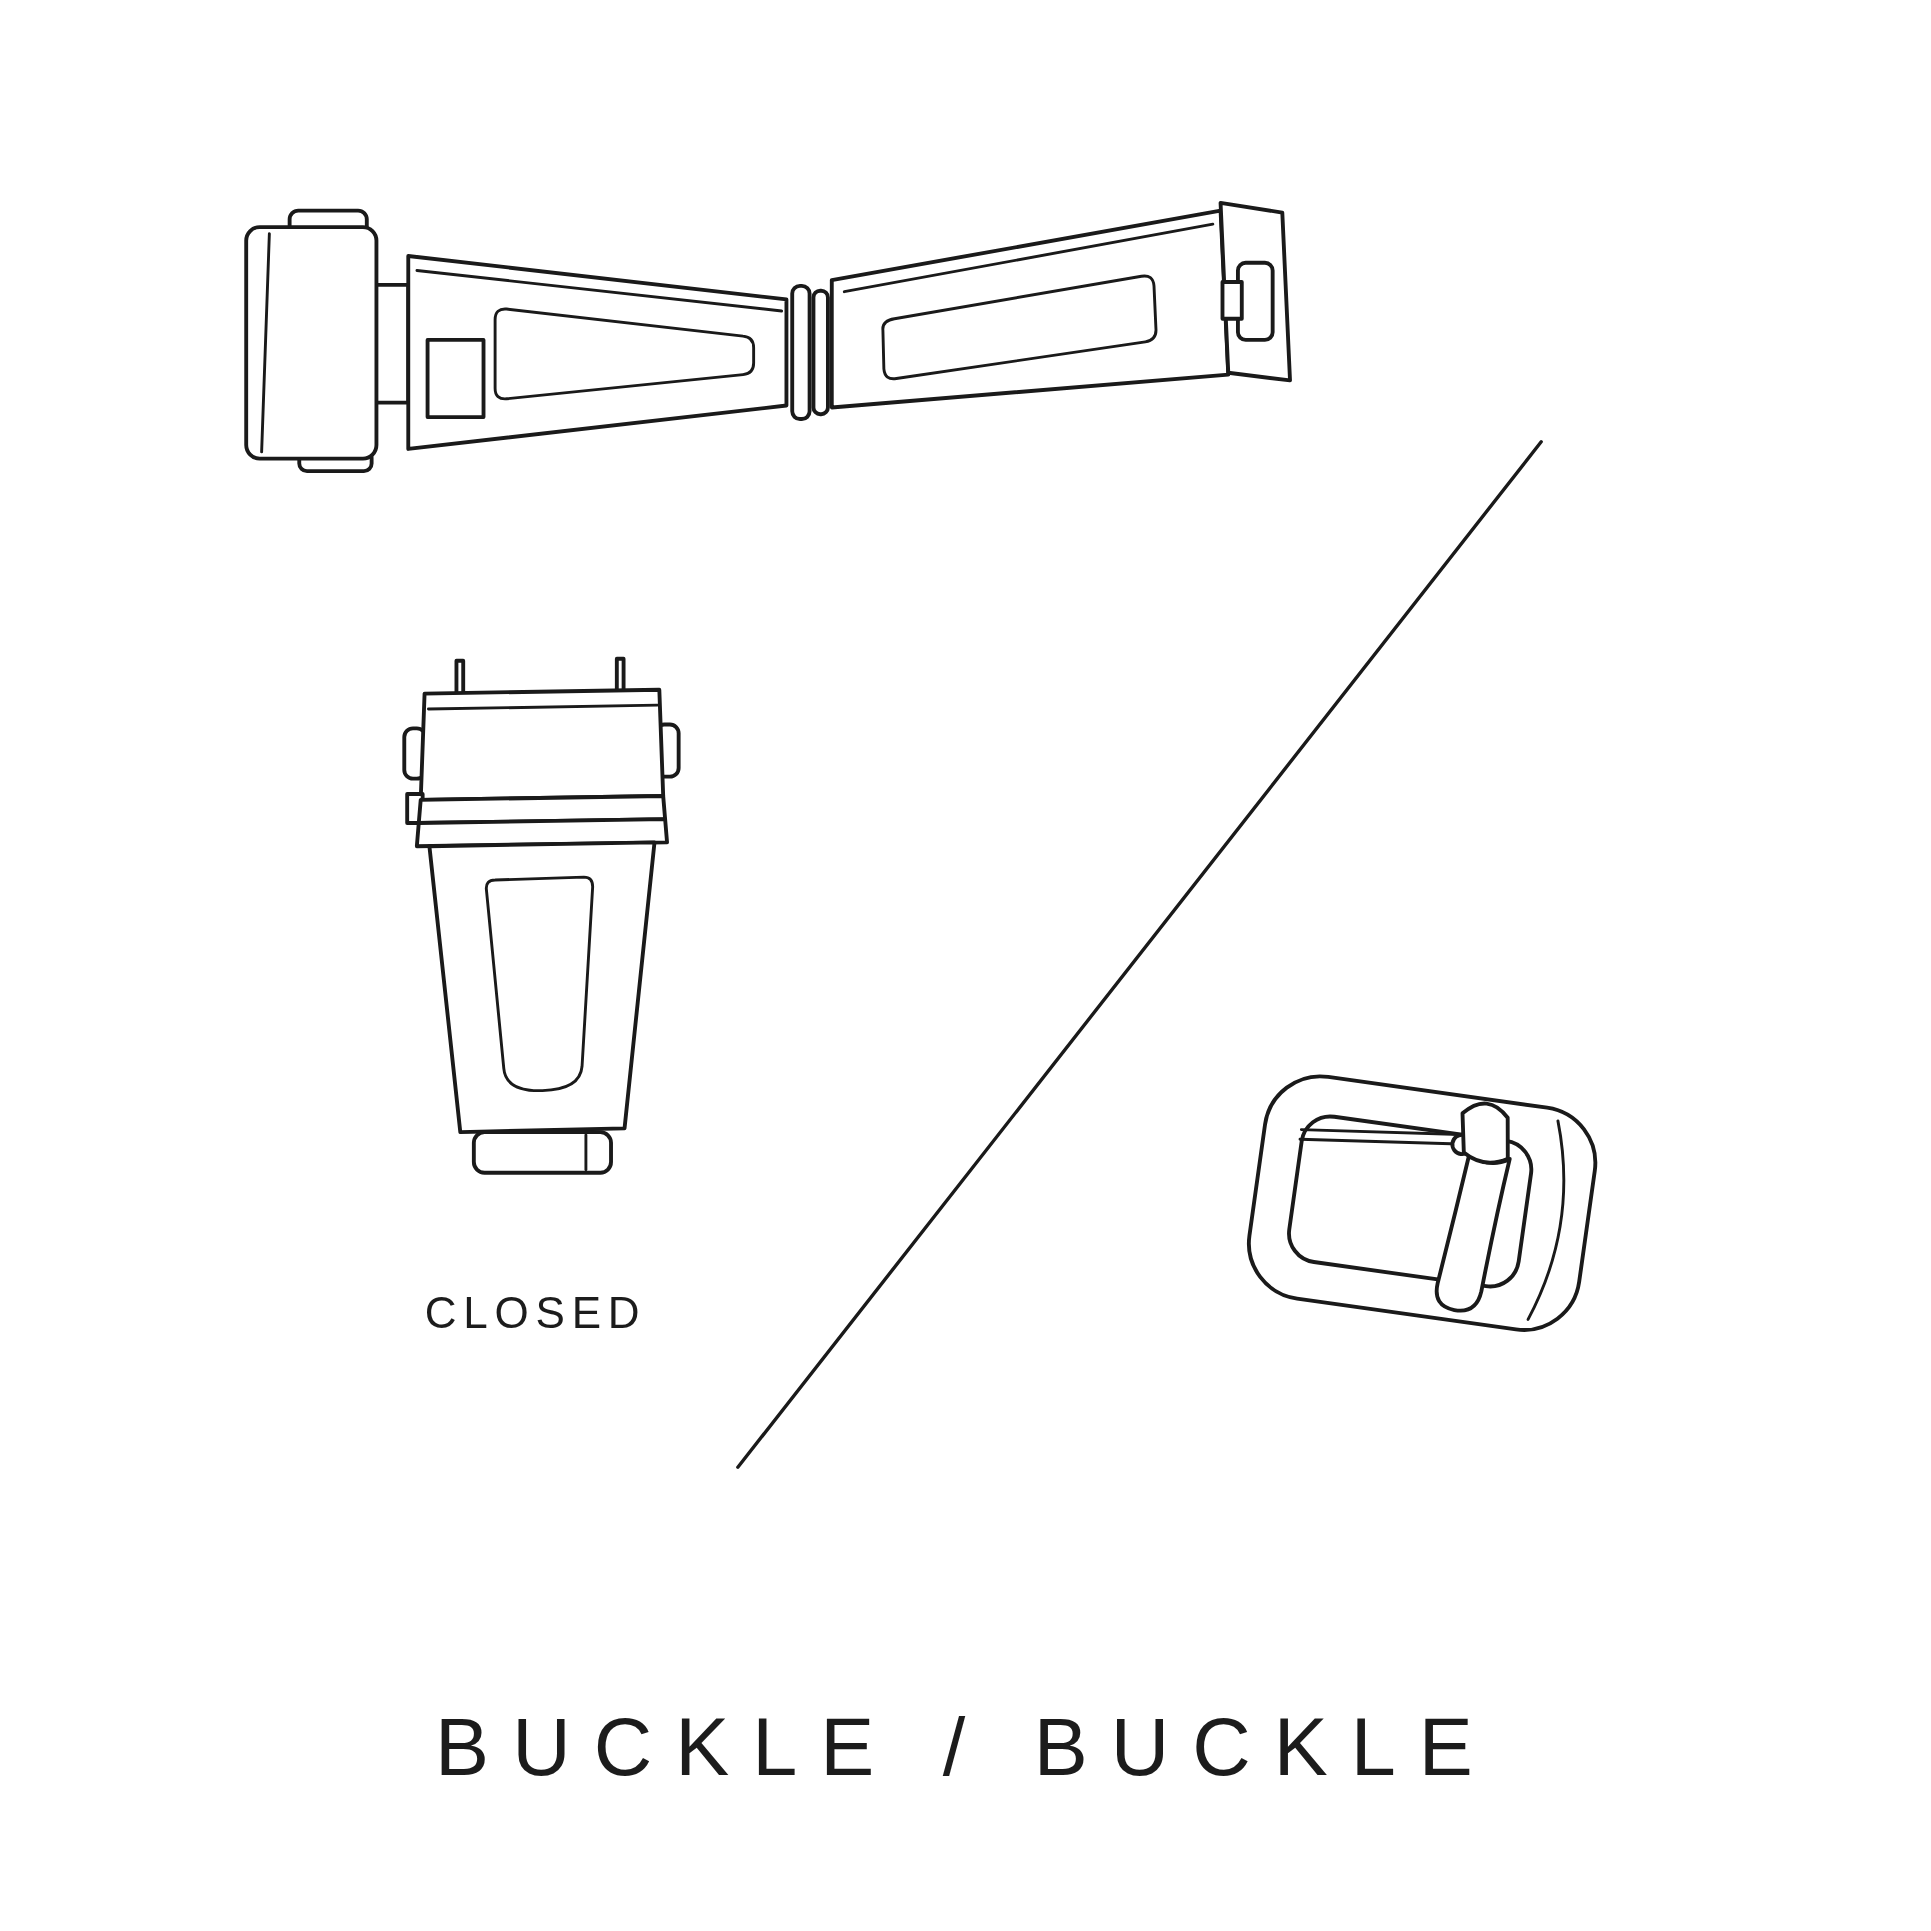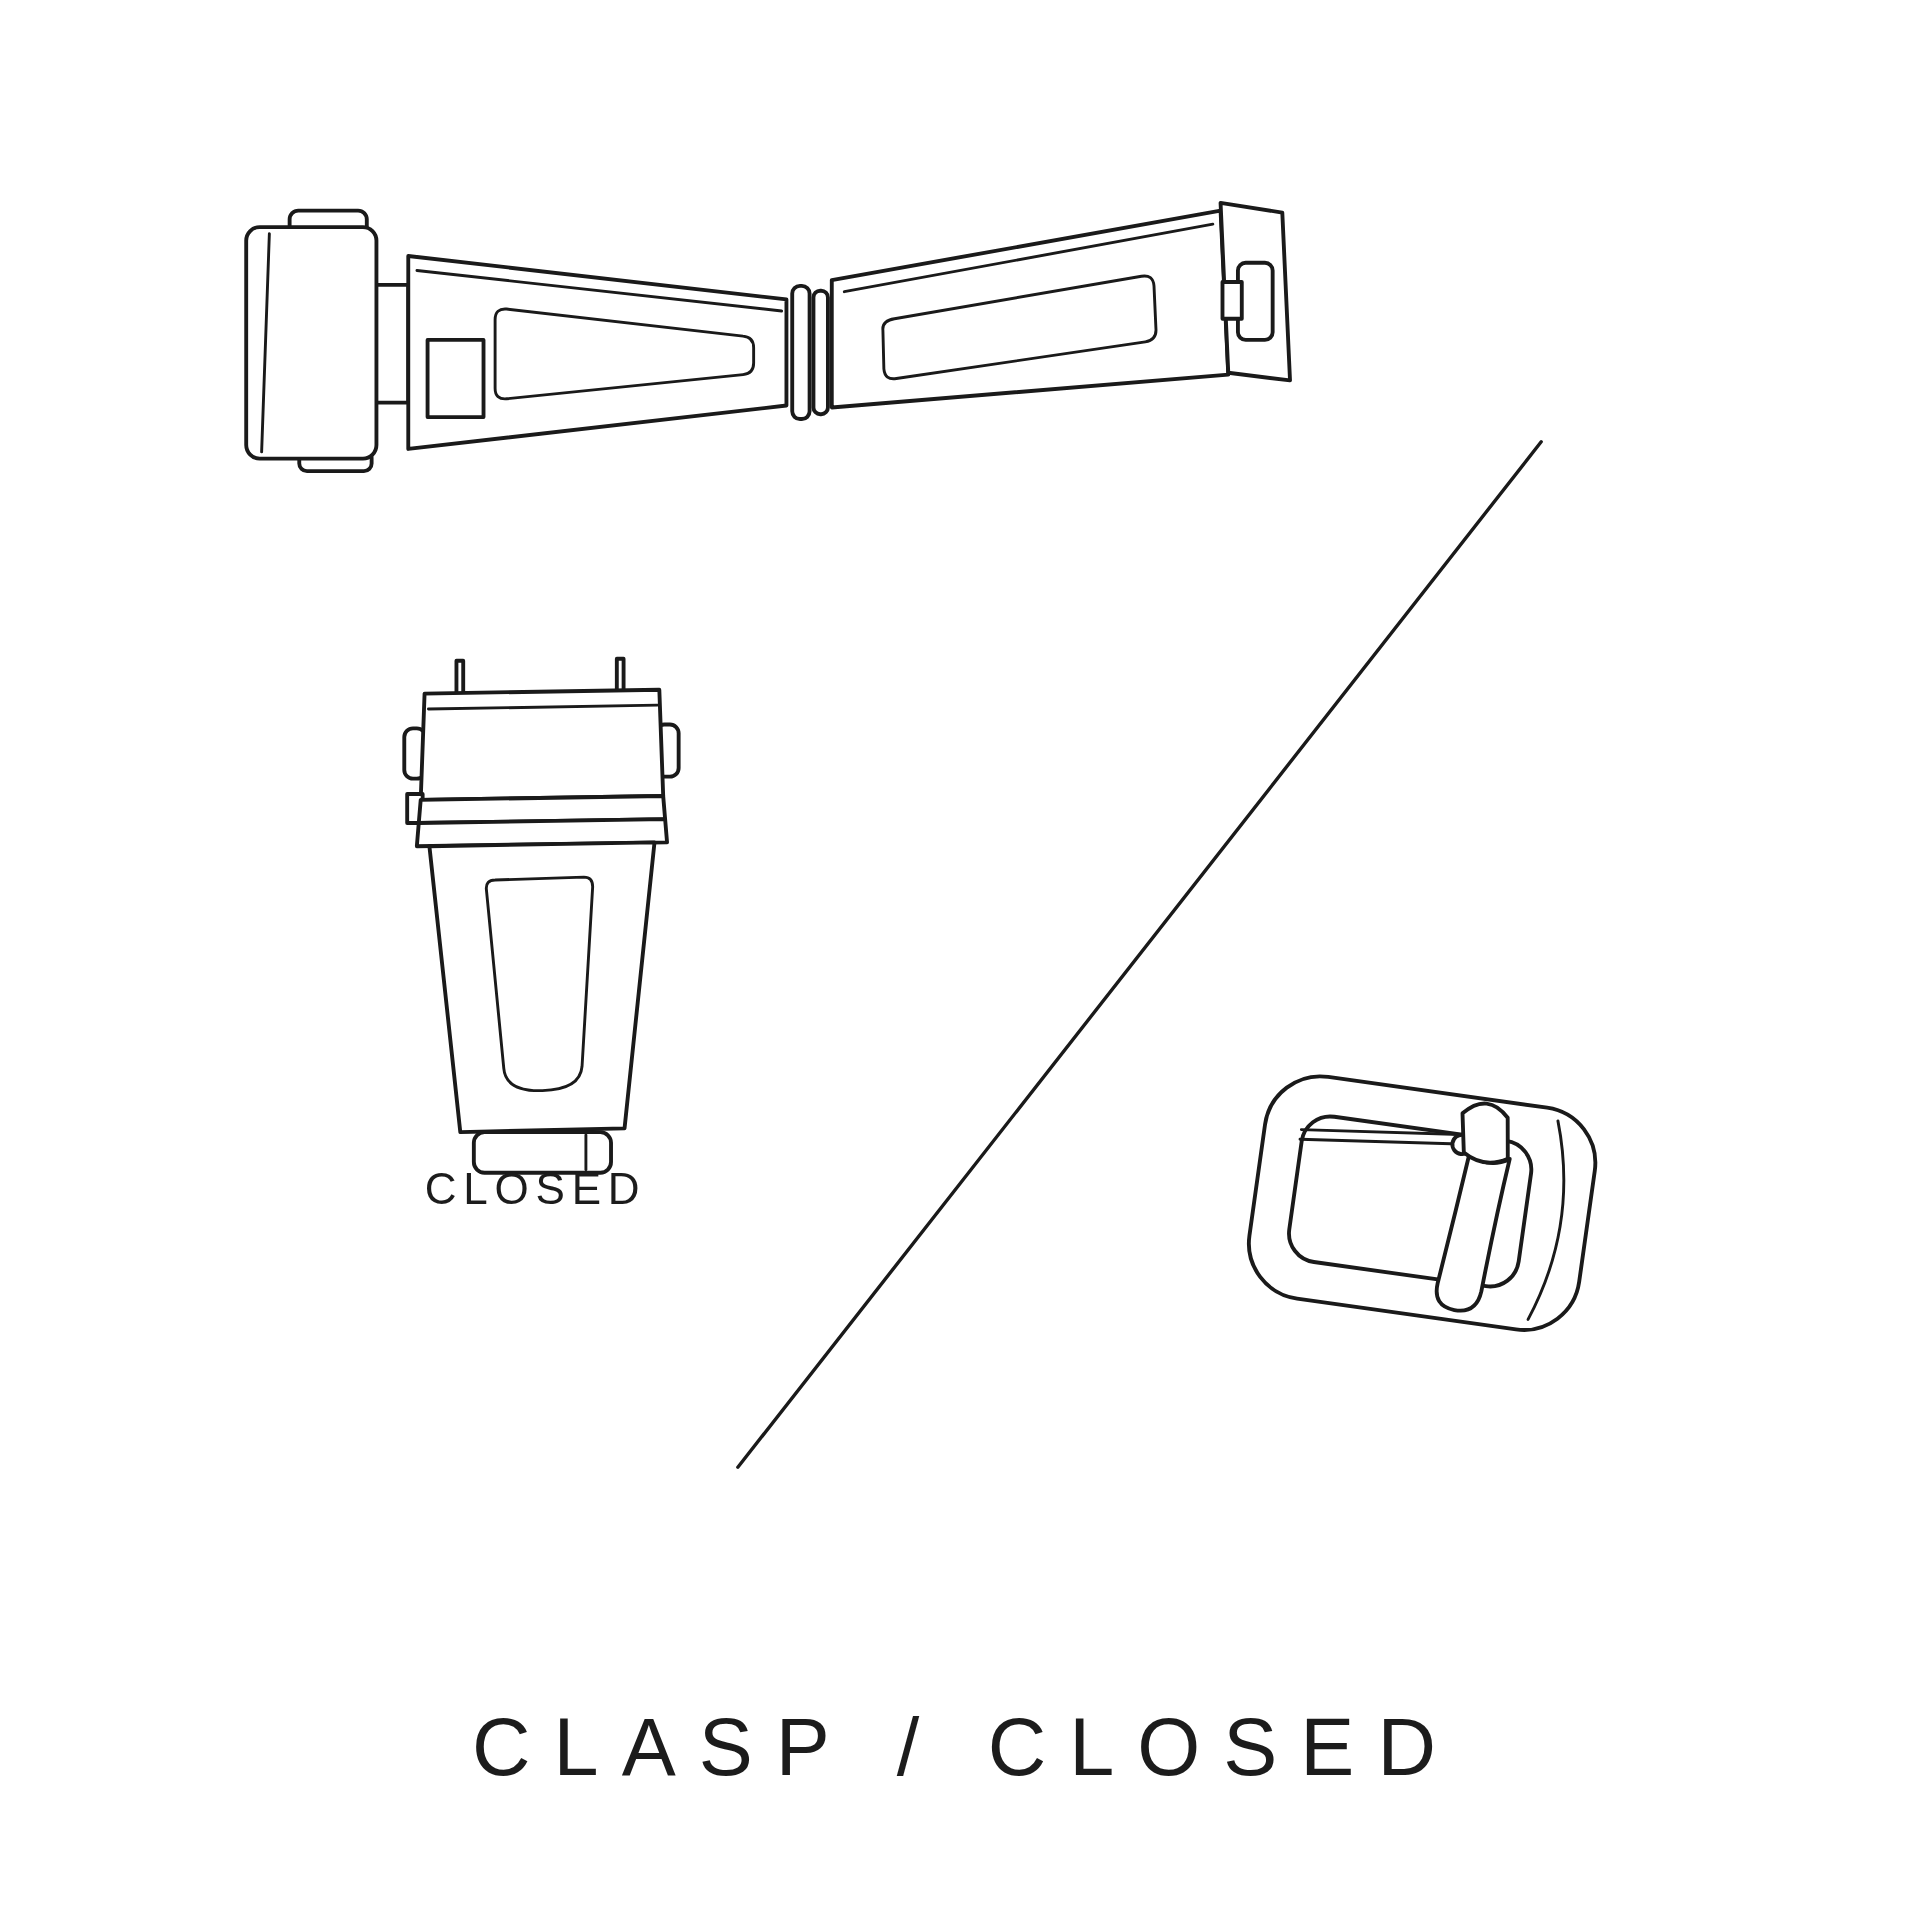--- a/index.html
+++ b/index.html
@@ -93,21 +93,21 @@
       <polygon class="ln" points="39,176 294,172 296,196 37,200"></polygon>
 
       <polygon class="ln" points="50,200 283,196 252,492 82,496"></polygon>
 
       <path class="ln-thin" d="M118,235 L210,232 Q219,232 219,242 L208,428 Q206,452 167,453 Q129,454 127,430 L109,245 Q108,235 118,235 Z"></path>
 
       <rect class="ln" x="96" y="496" width="142" height="42" rx="11"></rect>
       <path class="ln-thin" d="M212,499 L212,535"></path>
     </svg>
   </div>
-  <div class="fig-label" style="left:294px;top:1164px;width:483px;">CLOSED</div>
+  <div class="fig-label" style="left:294px;top:1288px;width:483px;">CLOSED</div>
 
   <svg class="figure" style="left:732px;top:436px;" width="816" height="1038" viewBox="0 0 845 1075">
     <line x1="838" y1="6" x2="6" y2="1068" stroke="#1a1a1a" stroke-width="3.5" stroke-linecap="round"></line>
   </svg>
 
   <div class="figure" style="left:1224px;top:1054px;">
     <svg width="415" height="338" viewBox="0 0 430 350">
       <g transform="rotate(8 215 175)">
 
         <rect class="ln" x="30" y="40" width="345" height="232" rx="58"></rect>
@@ -120,16 +120,16 @@
         <path class="ln-thin" d="M68,108 L232,90"></path>
         <circle class="ln" cx="235" cy="90" r="10"></circle>
 
         <path class="ln" d="M244,98 C240,140 234,200 230,236 Q228,260 251,261 Q274,262 276,238 C278,200 282,140 286,98 Q265,112 244,98 Z"></path>
 
         <path class="ln" d="M238,98 L231,58 Q254,32 278,56 L284,98 Q261,112 238,98 Z"></path>
       </g>
     </svg>
   </div>
 
-  <div class="page-title">CLASP / CLOSED</div>
+  <div class="page-title">BUCKLE / BUCKLE</div>
 
 </div>
 
 
 </body></html>

